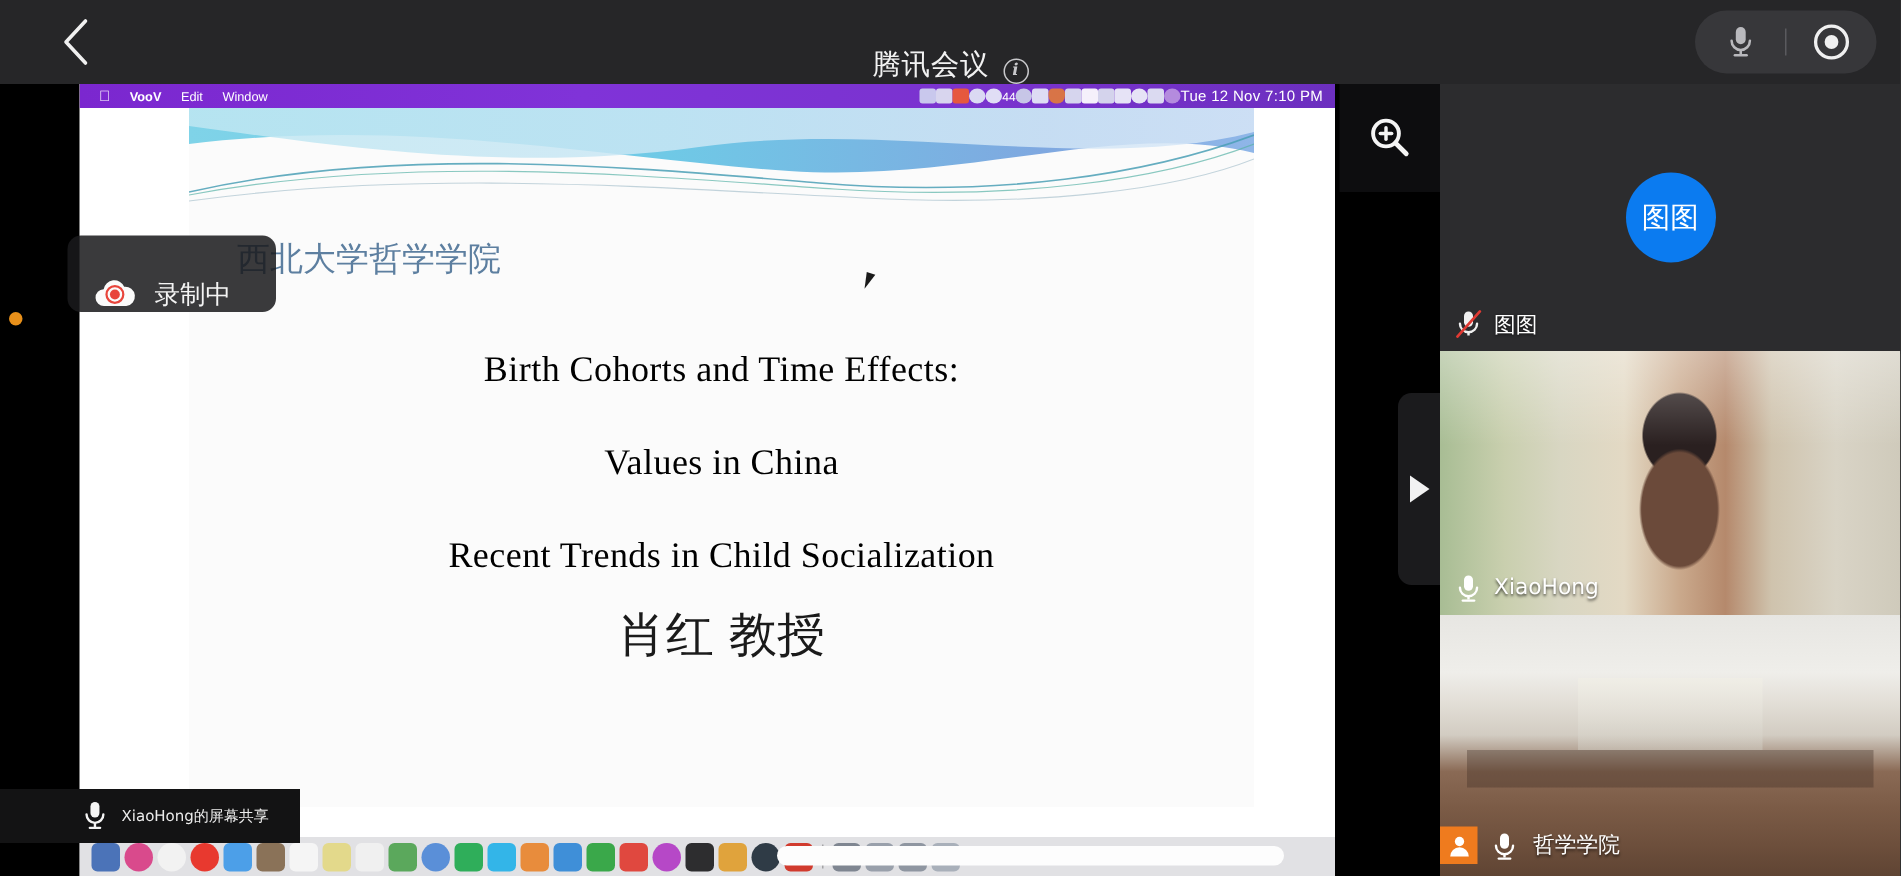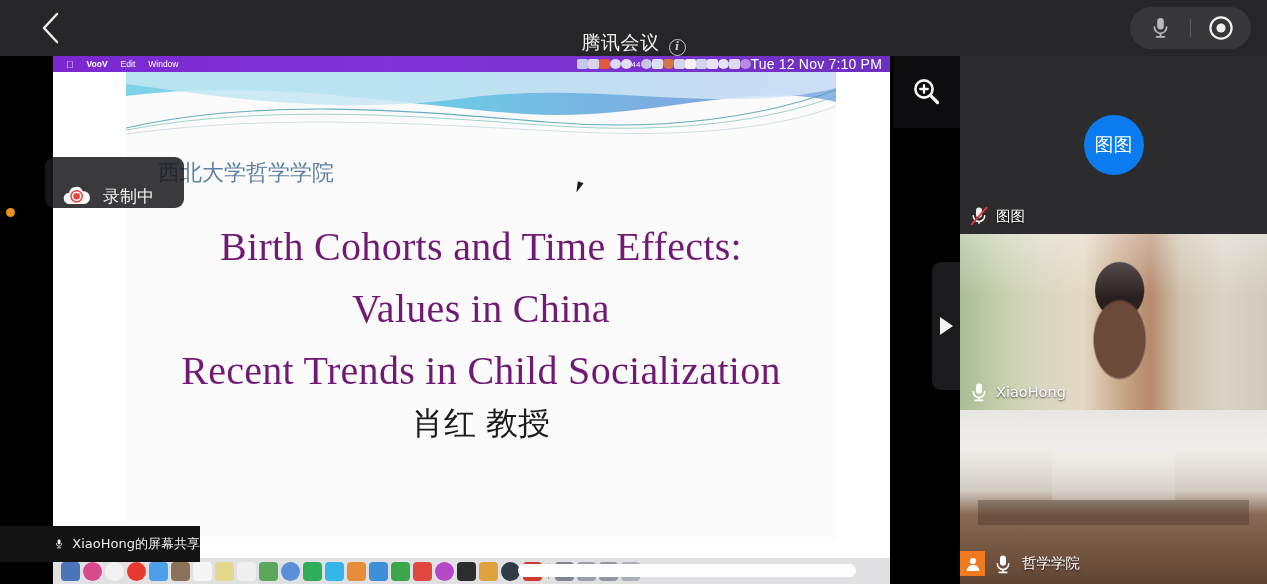--- a/index.html
+++ b/index.html
@@ -70,38 +70,38 @@
     font-family: "Liberation Sans", sans-serif;
   }
   .mm-left { display: flex; align-items: center; gap: 13px; padding-left: 13px; }
   .mm-left .apple { font-size: 10px; }
   .mm-left b { font-weight: bold; }
   .mm-right {
     margin-left: auto; display: flex; align-items: center; gap: 0;
     padding-right: 8px; font-size: 8px;
   }
   .mm-ic { width: 11px; height: 10px; border-radius: 2px; display: inline-block; opacity: .93; }
-  .mm-clock { font-size: 14px; color: #fff; white-space: nowrap; letter-spacing: .2px; }
+  .mm-clock { font-size: 10px; color: #fff; white-space: nowrap; letter-spacing: .2px; }
 
   
   .slide {
     position: absolute; left: 73px; top: 16px; width: 710px; height: 466px;
     background: #fbfbfb;
   }
   .wave { position: absolute; left: 0; top: 0; width: 710px; height: 78px; }
   .slide-org {
     position: absolute; left: 32px; top: 86px;
     color: #5d7fa0; font-size: 22px;
     font-family: "DejaVu Serif", serif;
   }
   .slide-title {
     position: absolute; left: 0; top: 144px; width: 710px;
-    text-align: center; color: #701a75;
+    text-align: center; color: #000000;
     font-family: "Liberation Serif", "DejaVu Serif", serif;
-    font-size: 40px; line-height: 62px; letter-spacing: .3px;
+    font-size: 24px; line-height: 62px; letter-spacing: .3px;
   }
   .slide-author {
     position: absolute; left: 0; top: 330px; width: 710px;
     text-align: center; color: #1a1a1a;
     font-family: "DejaVu Serif", serif; font-size: 32px;
   }
   .cursor-arrow {
     position: absolute; left: 450px; top: 110px;
     width: 0; height: 0;
     border-left: 2px solid transparent; border-right: 4px solid transparent;
@@ -143,21 +143,21 @@
     border-radius: 9px; background: rgba(26,26,28,.86);
     display: flex; align-items: flex-end; gap: 10px; padding-left: 16px;
   }
   .rec-label { color: #f4f4f4; font-size: 17px; font-family: "DejaVu Sans", sans-serif; }
 
   
   .share-bar {
     position: absolute; left: 0; bottom: 22px; width: 200px; height: 36px;
     background: #131314; display: flex; align-items: center; gap: 9px; padding-left: 55px;
   }
-  .share-label { color: #ececec; font-size: 13px; white-space: nowrap;
+  .share-label { color: #ececec; font-size: 10px; white-space: nowrap;
     font-family: "DejaVu Sans", sans-serif; }
 
   
   .rail { position: absolute; left: 960px; top: 56px; width: 302px; height: 528px; background: #e5e5e5; }
   .tile { position: relative; width: 307px; overflow: hidden; background: #2c2c2e; }
   .tile.t1 { height: 178px; }
   .tile.t2 { height: 176px; }
   .tile.t3 { height: 174px; }
   .avatar-circle {
     position: absolute; left: 50%; top: 50%; transform: translate(-50%,-50%);

